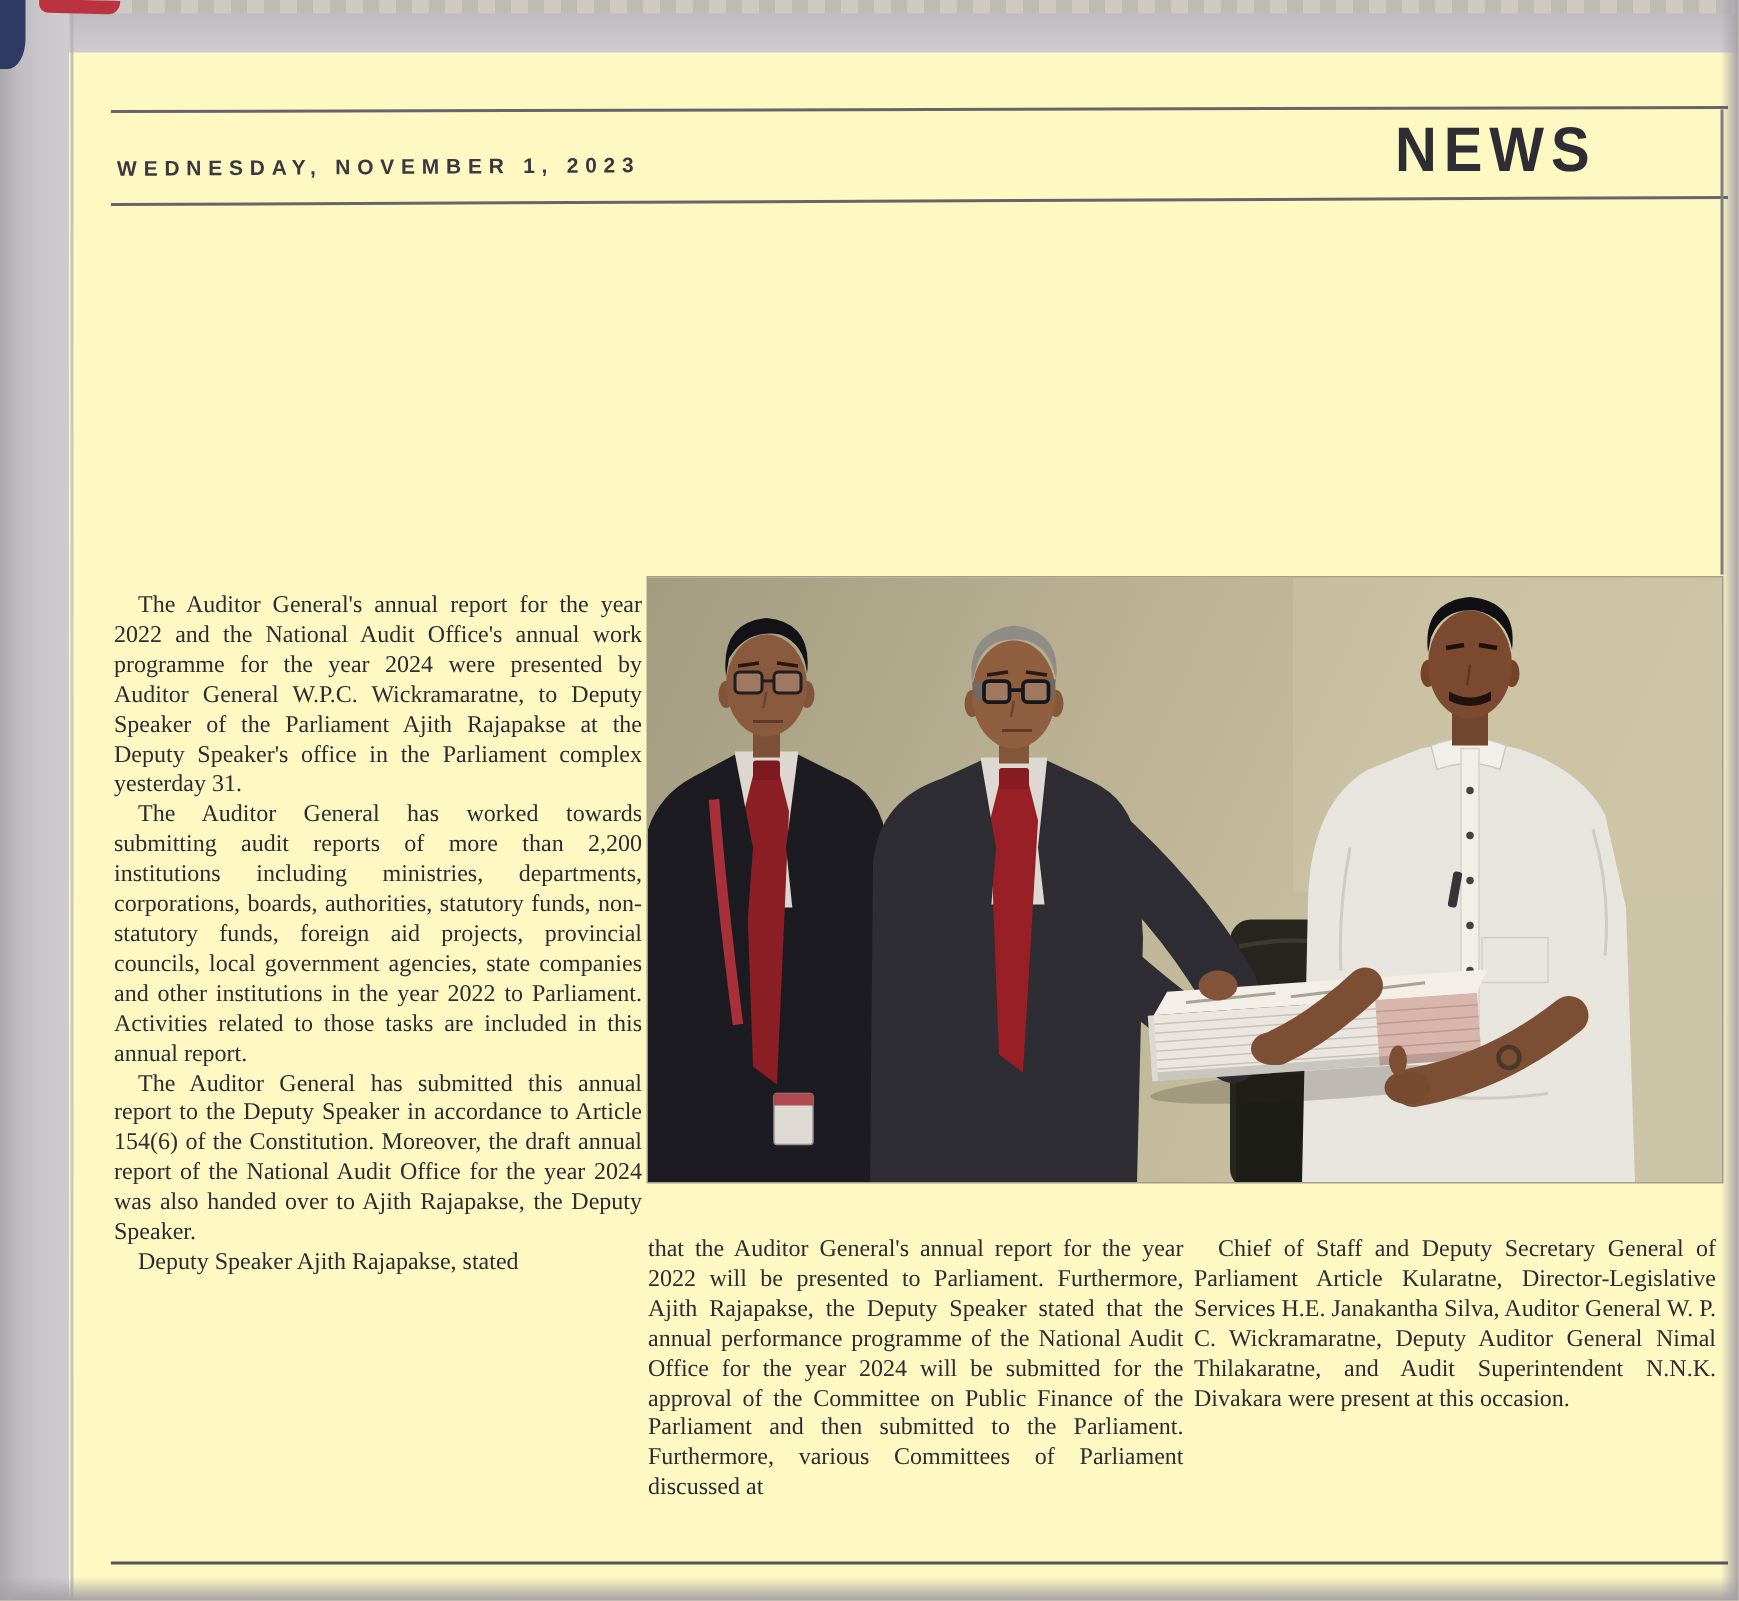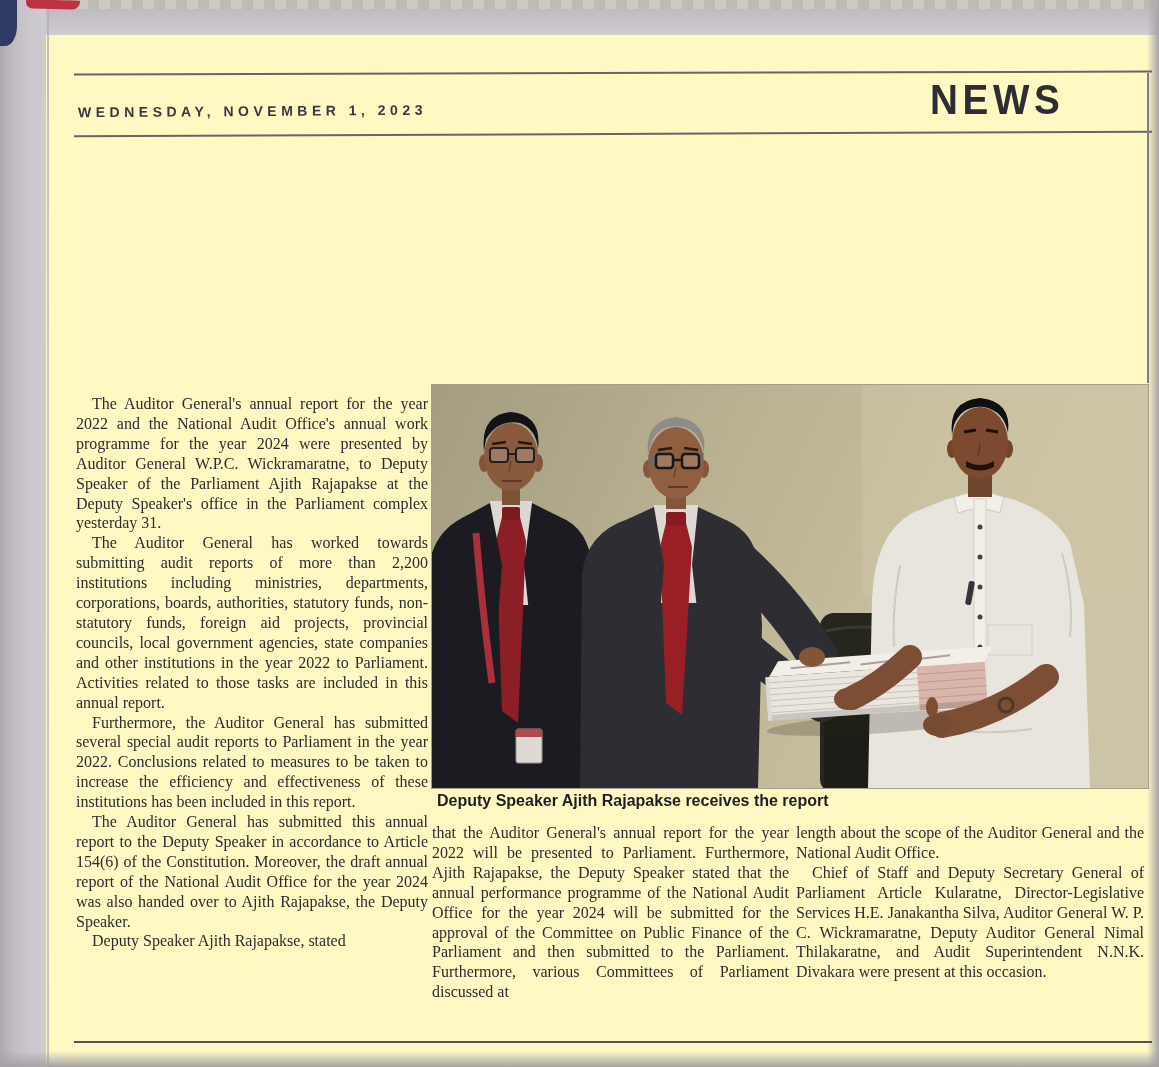--- a/index.html
+++ b/index.html
@@ -79,21 +79,20 @@
   <div class="rule rule-top"></div>
   <div class="dateline">WEDNESDAY, NOVEMBER 1, 2023</div>
   <div class="news">NEWS</div>
   <div class="rule rule-mid"></div>
   <div class="vrule-right"></div>
 
 
   <div class="bodytext col-left">
     <p>The Auditor General's annual report for the year 2022 and the National Audit Office's annual work programme for the year 2024 were presented by Auditor General W.P.C. Wickramaratne, to Deputy Speaker of the Parliament Ajith Rajapakse at the Deputy Speaker's office in the Parliament complex yesterday 31.</p>
     <p>The Auditor General has worked towards submitting audit reports of more than 2,200 institutions including ministries, departments, corporations, boards, authorities, statutory funds, non-statutory funds, foreign aid projects, provincial councils, local government agencies, state companies and other institutions in the year 2022 to Parliament. Activities related to those tasks are included in this annual report.</p>
-    <p>Furthermore, the Auditor General has submitted several special audit reports to Parliament in the year 2022. Conclusions related to measures to be taken to increase the efficiency and effectiveness of these institutions has been included in this report.</p>
     <p>The Auditor General has submitted this annual report to the Deputy Speaker in accordance to Article 154(6) of the Constitution. Moreover, the draft annual report of the National Audit Office for the year 2024 was also handed over to Ajith Rajapakse, the Deputy Speaker.</p>
     <p>Deputy Speaker Ajith Rajapakse, stated</p>
   </div>
 
   <figure class="photo">
     <svg viewBox="0 0 716 403" preserveAspectRatio="none">
       <defs>
         <linearGradient id="wall" x1="0" y1="0" x2="1" y2="0.25">
           <stop offset="0" stop-color="#a49c81"></stop>
           <stop offset="0.4" stop-color="#b8b091"></stop>
@@ -209,26 +208,24 @@
       <g>
         <path d="M478,272 Q448,300 420,313" stroke="#7c4e34" stroke-width="24" stroke-linecap="round" fill="none"></path>
         <path d="M614,292 Q566,330 510,340" stroke="#7c4e34" stroke-width="26" stroke-linecap="round" fill="none"></path>
         <ellipse cx="416" cy="314" rx="14" ry="11" fill="#7c4e34"></ellipse>
         <ellipse cx="506" cy="340" rx="15" ry="11" fill="#774b31"></ellipse>
         <ellipse cx="500" cy="322" rx="6" ry="10" fill="#7c4e34"></ellipse>
         <circle cx="574" cy="320" r="7" fill="none" stroke="#4a382a" stroke-width="3"></circle>
       </g>
     </svg>
   </figure>
-  <figcaption class="caption">Deputy Speaker Ajith Rajapakse receives the report</figcaption>
 
   <div class="cols-bottom">
     <div class="bodytext col-mid">
       <p class="noindent">that the Auditor General's annual report for the year 2022 will be presented to Parliament. Furthermore, Ajith Rajapakse, the Deputy Speaker stated that the annual performance programme of the National Audit Office for the year 2024 will be submitted for the approval of the Committee on Public Finance of the Parliament and then submitted to the Parliament. Furthermore, various Committees of Parliament discussed at</p>
     </div>
     <div class="bodytext col-right">
-      <p class="noindent">length about the scope of the Auditor General and the National Audit Office.</p>
       <p>Chief of Staff and Deputy Secretary General of Parliament Article Kularatne, Director-Legislative Services H.E. Janakantha Silva, Auditor General W. P. C. Wickramaratne, Deputy Auditor General Nimal Thilakaratne, and Audit Superintendent N.N.K. Divakara were present at this occasion.</p>
     </div>
   </div>
 
   <div class="rule rule-bottom"></div>
 </div>
 
 </body></html>

